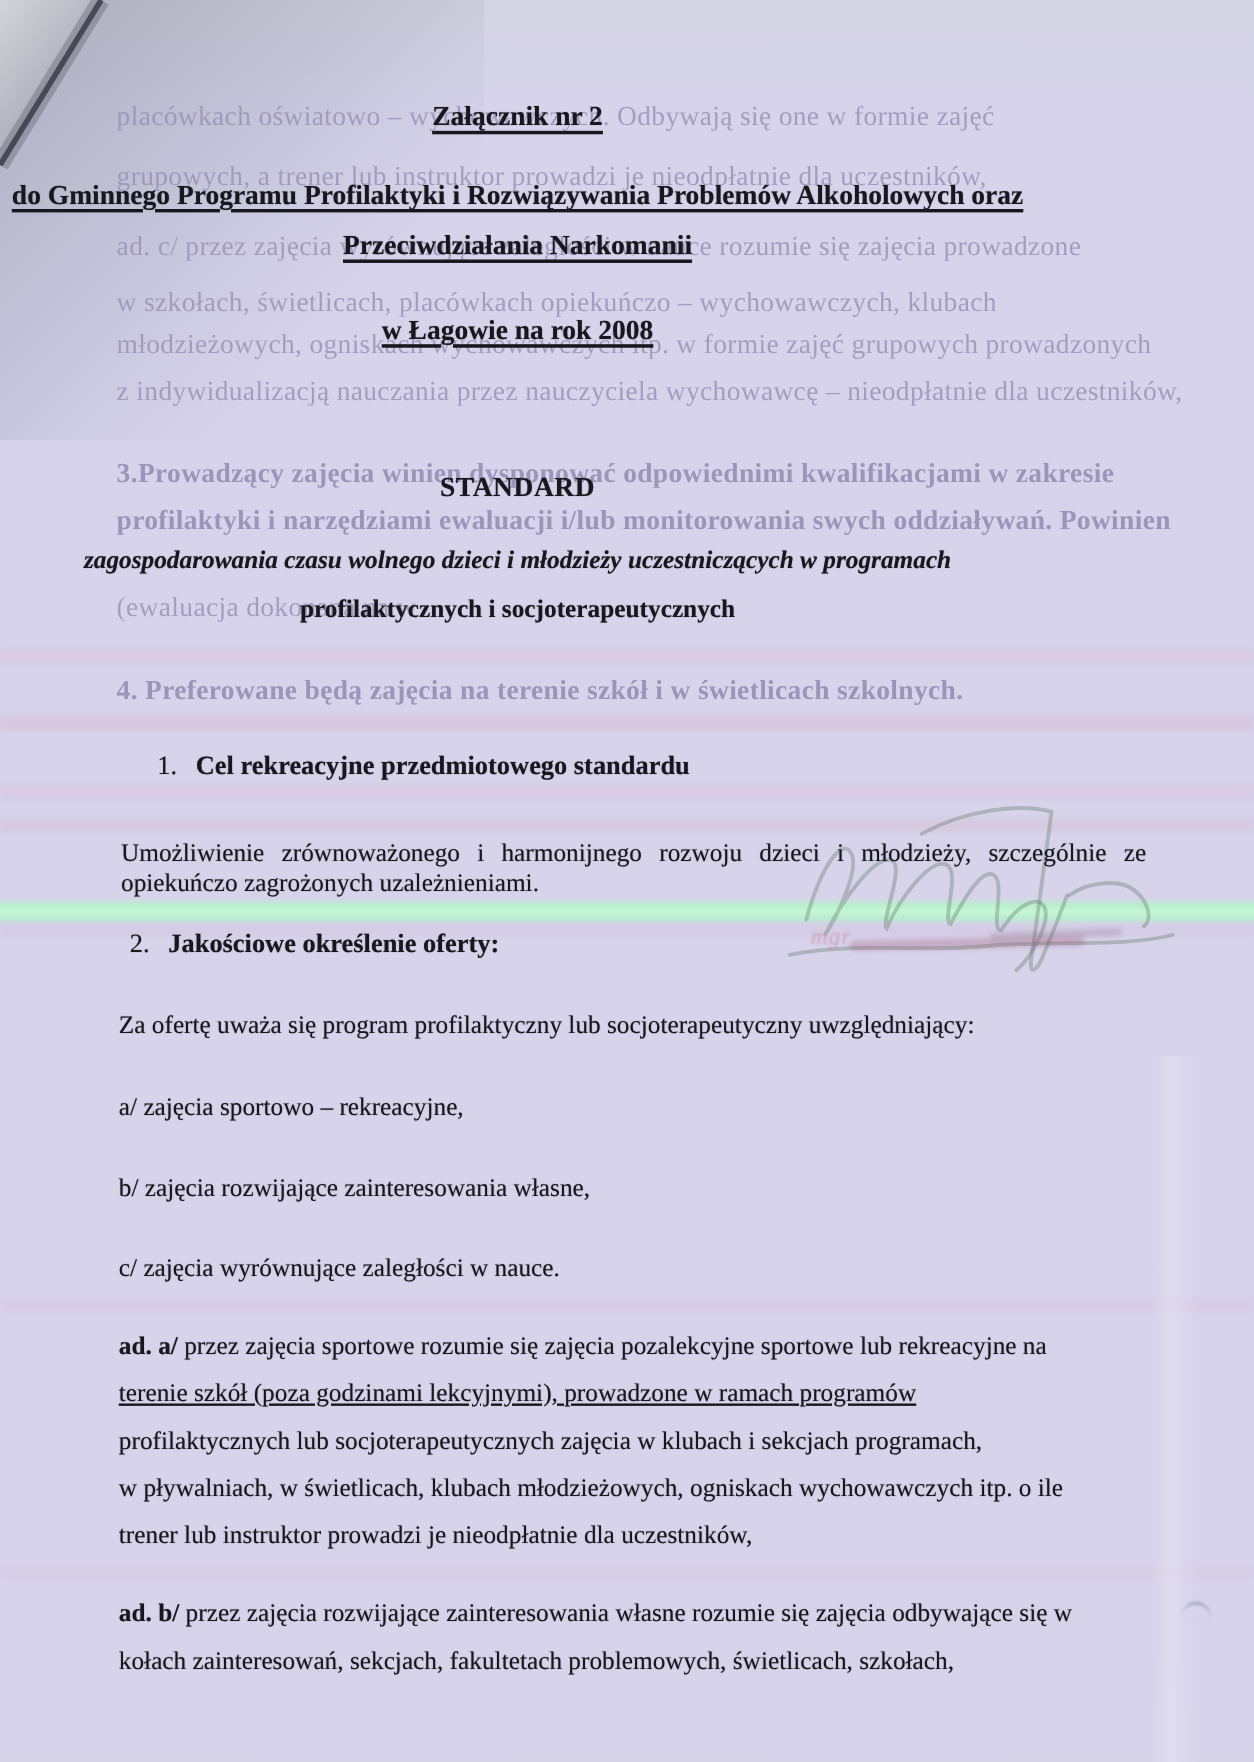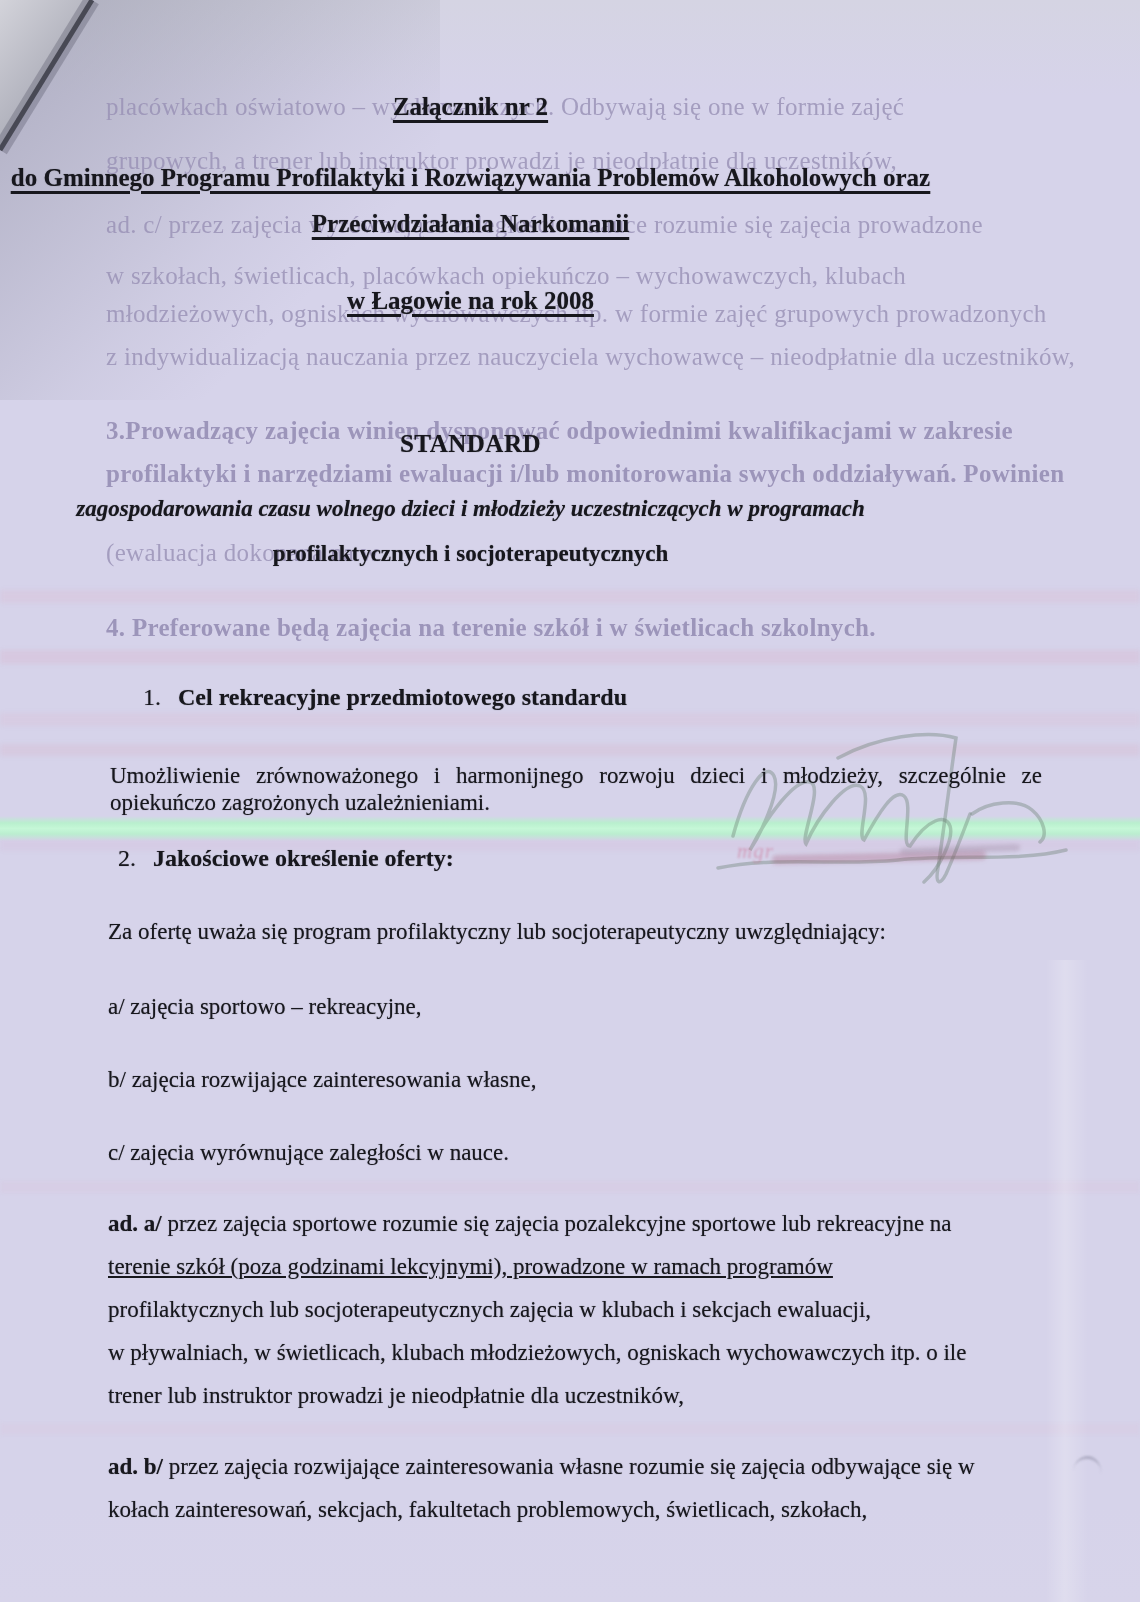--- a/index.html
+++ b/index.html
@@ -172,21 +172,21 @@
   </div>
   <div class="ink body-line intro">Za ofertę uważa się program profilaktyczny lub socjoterapeutyczny uwzględniający:</div>
   <div class="ink body-line item-a">a/ zajęcia sportowo – rekreacyjne,</div>
   <div class="ink body-line item-b">b/ zajęcia rozwijające zainteresowania własne,</div>
   <div class="ink body-line item-c">c/ zajęcia wyrównujące zaległości w nauce.</div>
 
   <div class="ink body-line ada-0">
     <span class="adlabel">ad. a/ </span><span>przez zajęcia sportowe rozumie się zajęcia pozalekcyjne sportowe lub rekreacyjne na</span>
   </div>
   <div class="ink body-line ada-1">terenie szkół (poza godzinami lekcyjnymi), prowadzone w ramach programów</div>
-  <div class="ink body-line ada-2">profilaktycznych lub socjoterapeutycznych zajęcia w klubach i sekcjach ewaluacji,</div>
+  <div class="ink body-line ada-2">profilaktycznych lub socjoterapeutycznych zajęcia w klubach i sekcjach programach,</div>
   <div class="ink body-line ada-3">w pływalniach, w świetlicach, klubach młodzieżowych, ogniskach wychowawczych itp. o ile</div>
   <div class="ink body-line ada-4">trener lub instruktor prowadzi je nieodpłatnie dla uczestników,</div>
 
   <div class="ink body-line adb-0">
     <span class="adlabel">ad. b/ </span><span>przez zajęcia rozwijające zainteresowania własne rozumie się zajęcia odbywające się w</span>
   </div>
   <div class="ink body-line adb-1">kołach zainteresowań, sekcjach, fakultetach problemowych, świetlicach, szkołach,</div>
 
 </div>
 

